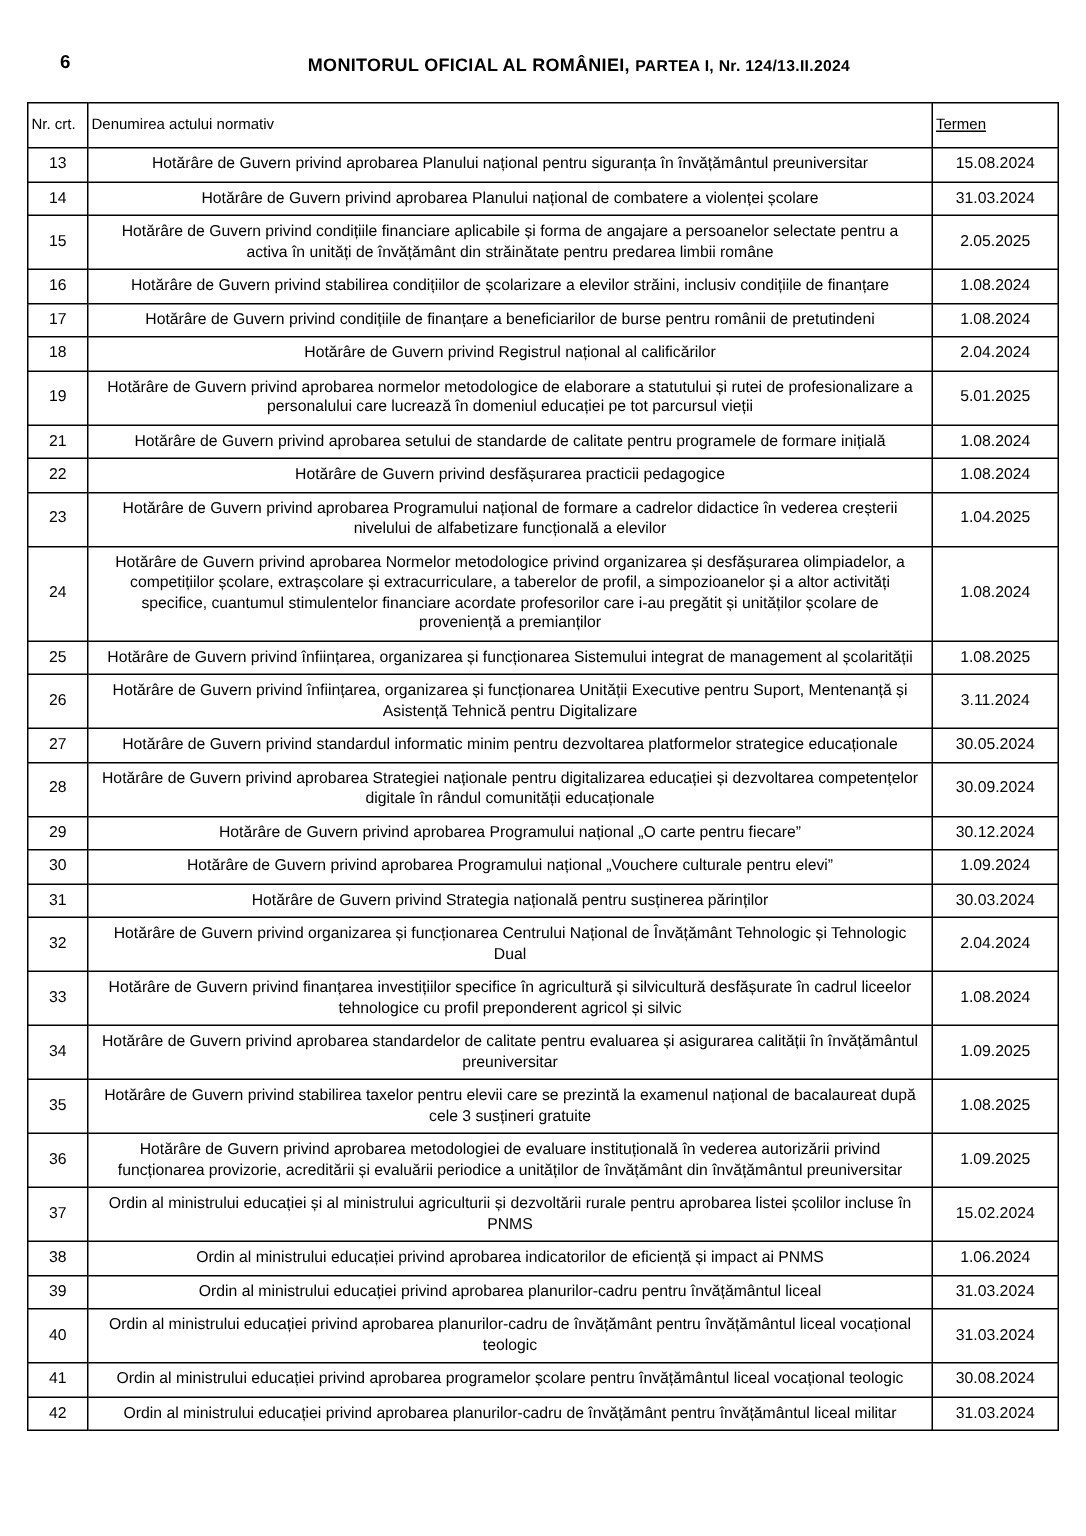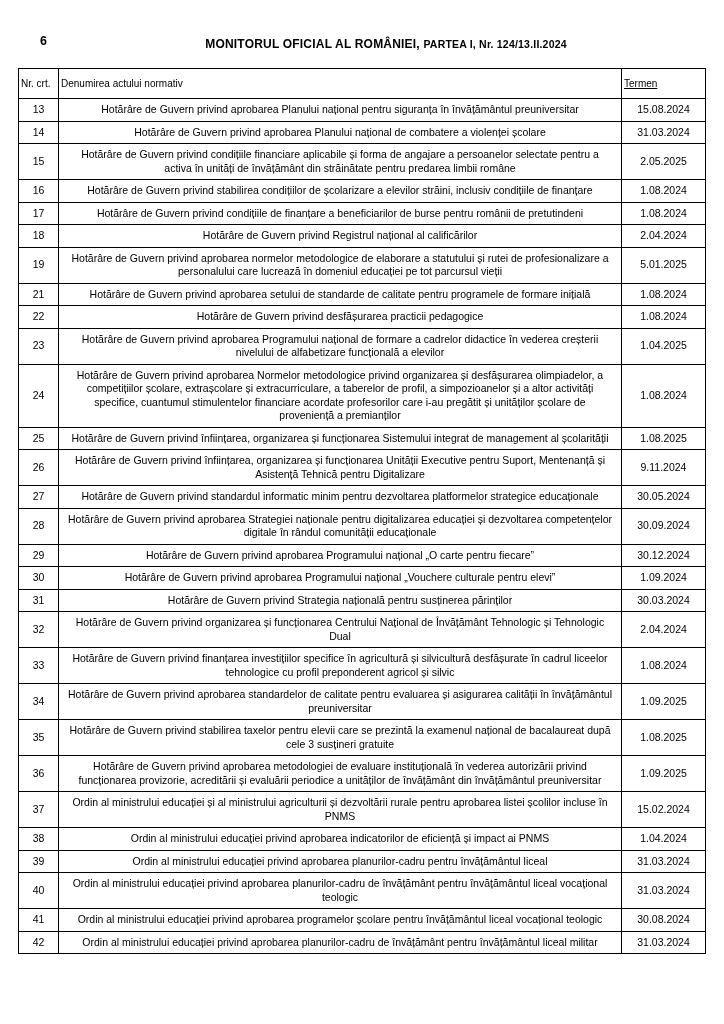--- a/index.html
+++ b/index.html
@@ -161,21 +161,21 @@
 
     <tr>
       <td class="cell-nr">25</td>
       <td class="cell-name">Hotărâre de Guvern privind înființarea, organizarea și funcționarea Sistemului integrat de management al școlarității</td>
       <td class="cell-termen">1.08.2025</td>
     </tr>
 
     <tr>
       <td class="cell-nr">26</td>
       <td class="cell-name">Hotărâre de Guvern privind înființarea, organizarea și funcționarea Unității Executive pentru Suport, Mentenanță și Asistență Tehnică pentru Digitalizare</td>
-      <td class="cell-termen">9.11.2024</td>
+      <td class="cell-termen">3.11.2024</td>
     </tr>
 
     <tr>
       <td class="cell-nr">27</td>
       <td class="cell-name">Hotărâre de Guvern privind standardul informatic minim pentru dezvoltarea platformelor strategice educaționale</td>
       <td class="cell-termen">30.05.2024</td>
     </tr>
 
     <tr>
       <td class="cell-nr">28</td>
@@ -233,21 +233,21 @@
 
     <tr>
       <td class="cell-nr">37</td>
       <td class="cell-name">Ordin al ministrului educației și al ministrului agriculturii și dezvoltării rurale pentru aprobarea listei școlilor incluse în PNMS</td>
       <td class="cell-termen">15.02.2024</td>
     </tr>
 
     <tr>
       <td class="cell-nr">38</td>
       <td class="cell-name">Ordin al ministrului educației privind aprobarea indicatorilor de eficiență și impact ai PNMS</td>
-      <td class="cell-termen">1.04.2024</td>
+      <td class="cell-termen">1.06.2024</td>
     </tr>
 
     <tr>
       <td class="cell-nr">39</td>
       <td class="cell-name">Ordin al ministrului educației privind aprobarea planurilor-cadru pentru învățământul liceal</td>
       <td class="cell-termen">31.03.2024</td>
     </tr>
 
     <tr>
       <td class="cell-nr">40</td>

